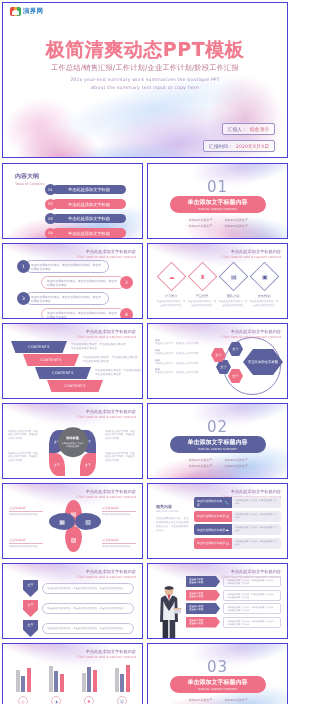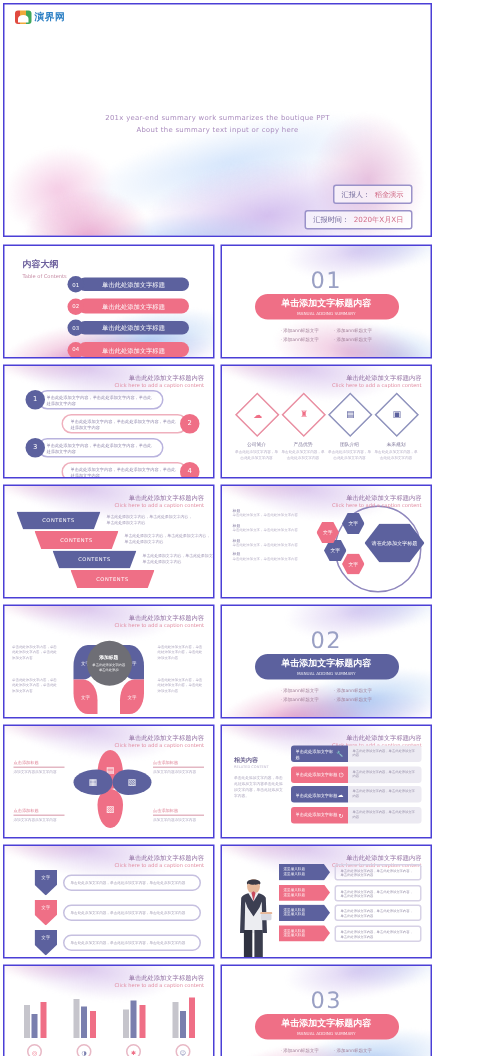--- a/index.html
+++ b/index.html
@@ -240,20 +240,22 @@
 
   <div class="slide cover">
     <div class="cover-flow2"></div>
     <div class="cover-flow"></div>
 
     <div class="logo">
       <span class="logo-mark"></span>
       <span class="logo-txt">演界网</span>
     </div>
 
+    <div class="cover-title">极简清爽动态PPT模板</div>
+    <div class="cover-sub-cn">工作总结/销售汇报/工作计划/企业工作计划/阶段工作汇报</div>
     <div class="cover-sub-en1">201x year-end summary work summarizes the boutique PPT</div>
     <div class="cover-sub-en2">About the summary text input or copy here</div>
 
     <div class="cover-field cf1">
       <span>汇报人：</span>
       <span class="val">稻金演示</span>
     </div>
     <div class="cover-field cf2">
       <span>汇报时间：</span>
       <span class="val">2020年X月X日</span>

